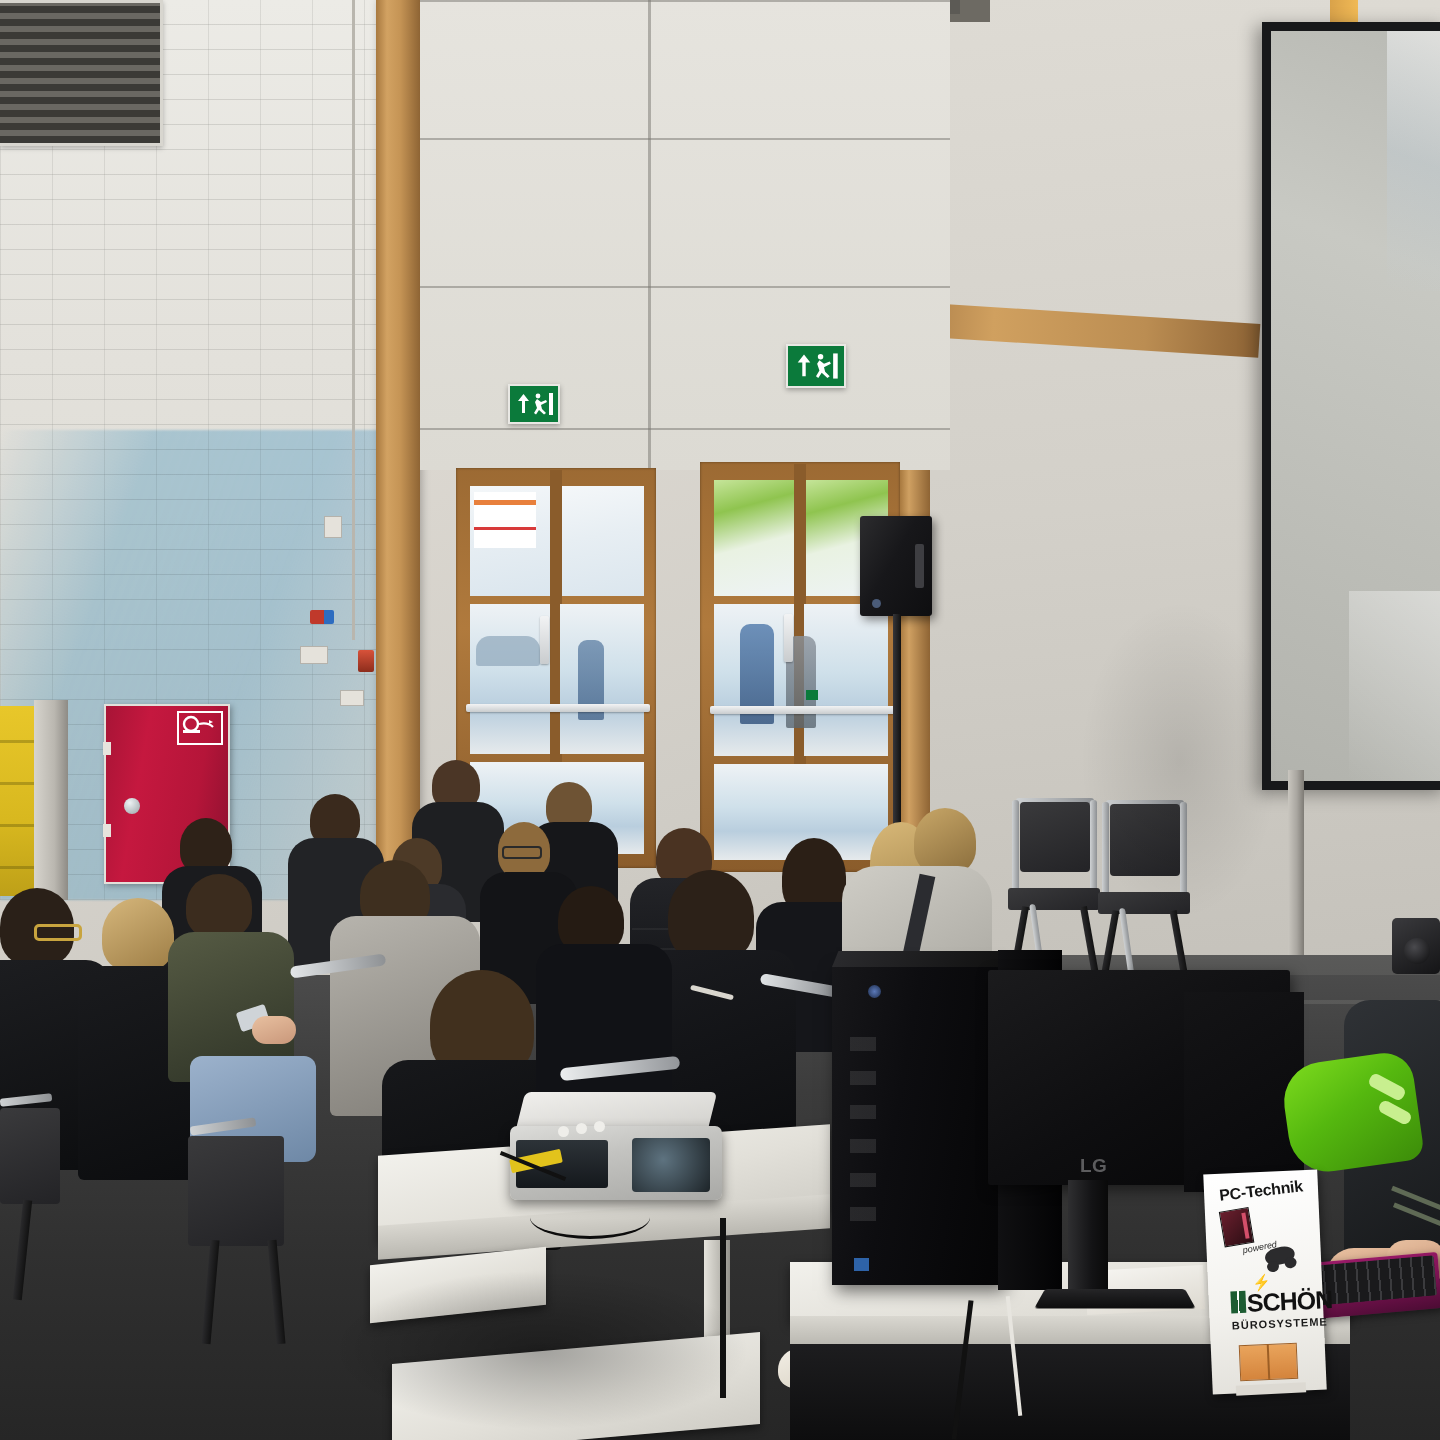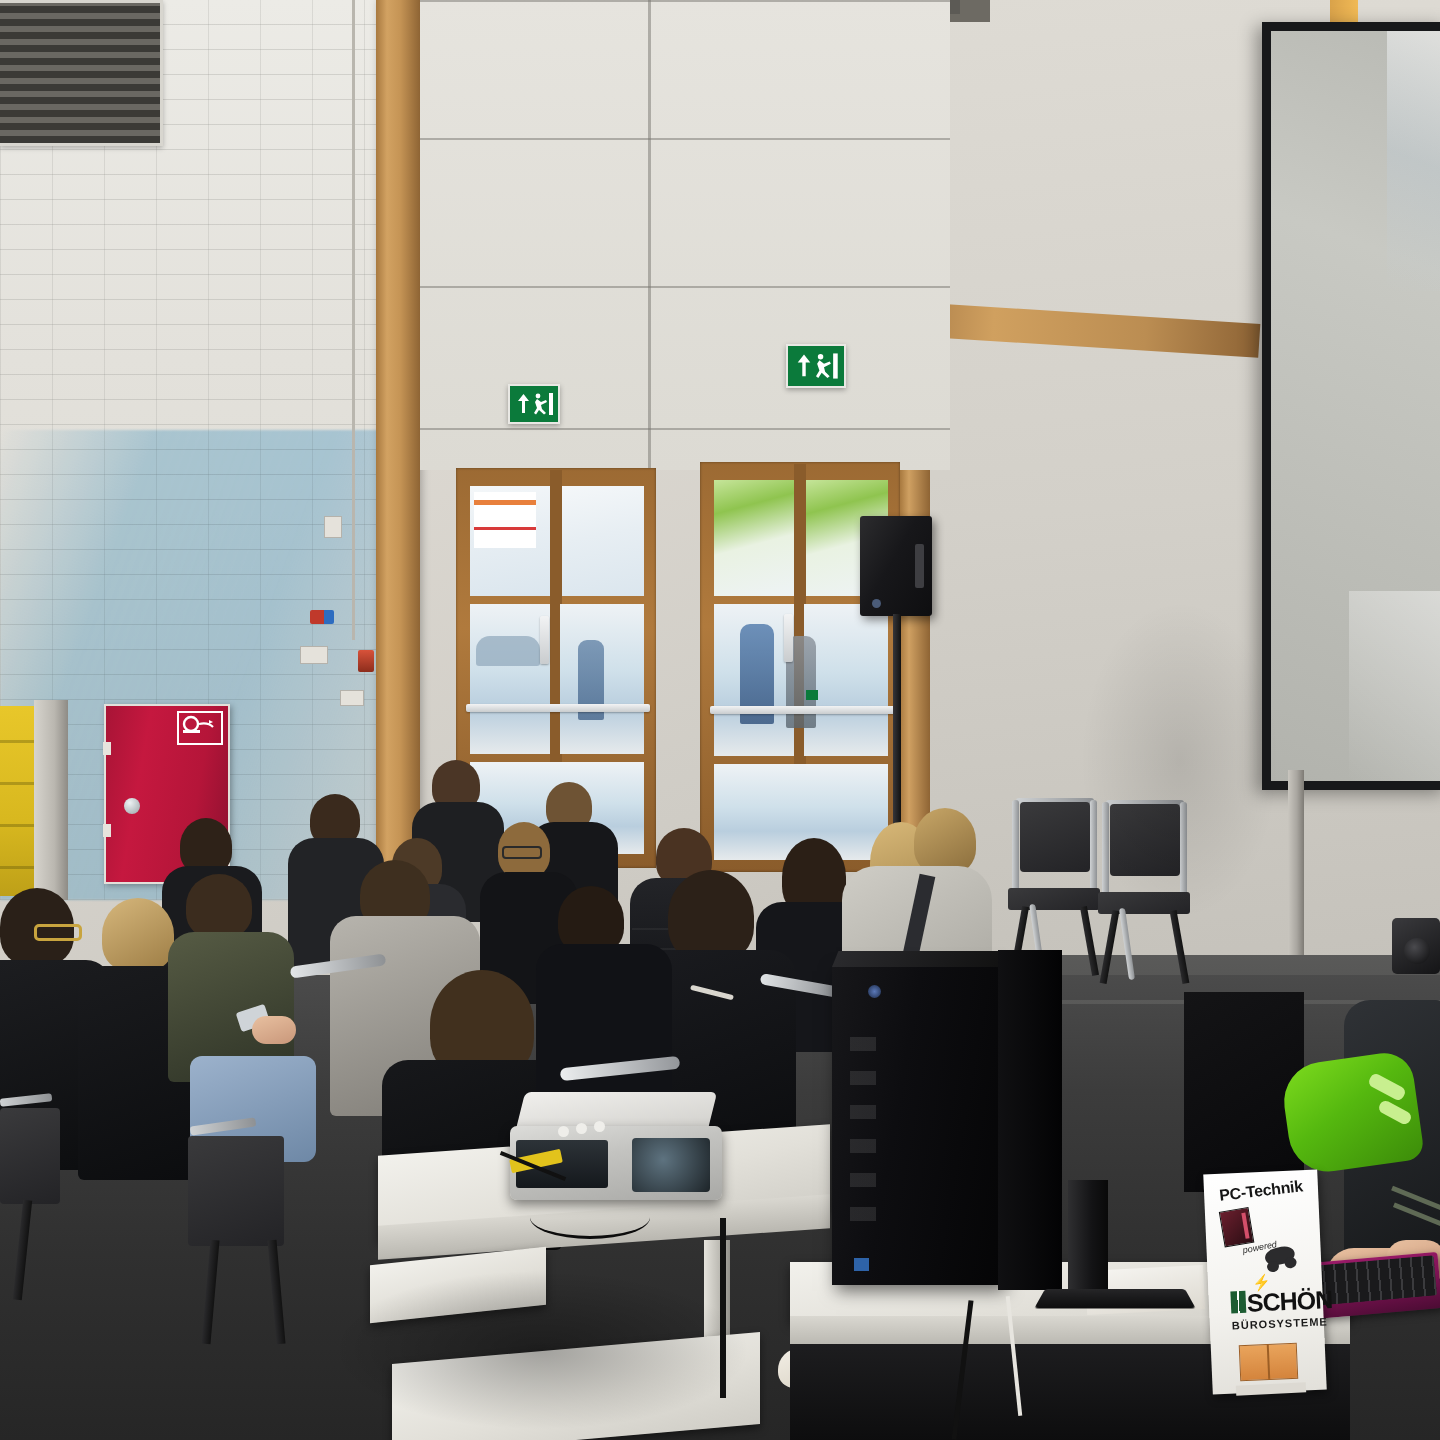--- a/index.html
+++ b/index.html
@@ -451,20 +451,23 @@
   <div class="abs" style="left:1086px;top:1268px;width:118px;height:44px;background:linear-gradient(170deg,#f6f5f1,#ddd9d0);transform:rotate(-3deg);"></div>
 
   <div class="abs pc-tower">
     <div class="pc-top"></div>
     <div class="pc-vents"></div>
     <div class="pc-power"></div>
     <div class="pc-badge"></div>
   </div>
   <div class="abs" style="left:998px;top:950px;width:64px;height:340px;background:linear-gradient(90deg,#101012,#030304);"></div>
 
+  <div class="abs mon-panel">
+    <div class="mon-logo">LG</div>
+  </div>
   <div class="abs mon-neck"></div>
   <div class="abs mon-base"></div>
 
   <div class="abs" style="left:1184px;top:992px;width:120px;height:200px;background:linear-gradient(150deg,#141416,#08080a);"></div>
 
   <div class="abs" style="left:1286px;top:940px;width:154px;height:380px;">
     <div class="abs dark-jacket" style="left:58px;top:60px;width:100px;height:260px;border-radius:26px 8px 0 0;"></div>
     <div class="abs green-arm" style="left:0px;top:118px;width:132px;height:110px;border-radius:40px 30px 18px 40px;transform:rotate(-8deg);"></div>
     <div class="abs" style="left:82px;top:140px;width:38px;height:14px;background:#c8ef8f;border-radius:6px;transform:rotate(28deg);"></div>
     <div class="abs" style="left:92px;top:166px;width:34px;height:13px;background:#c8ef8f;border-radius:6px;transform:rotate(28deg);"></div>

